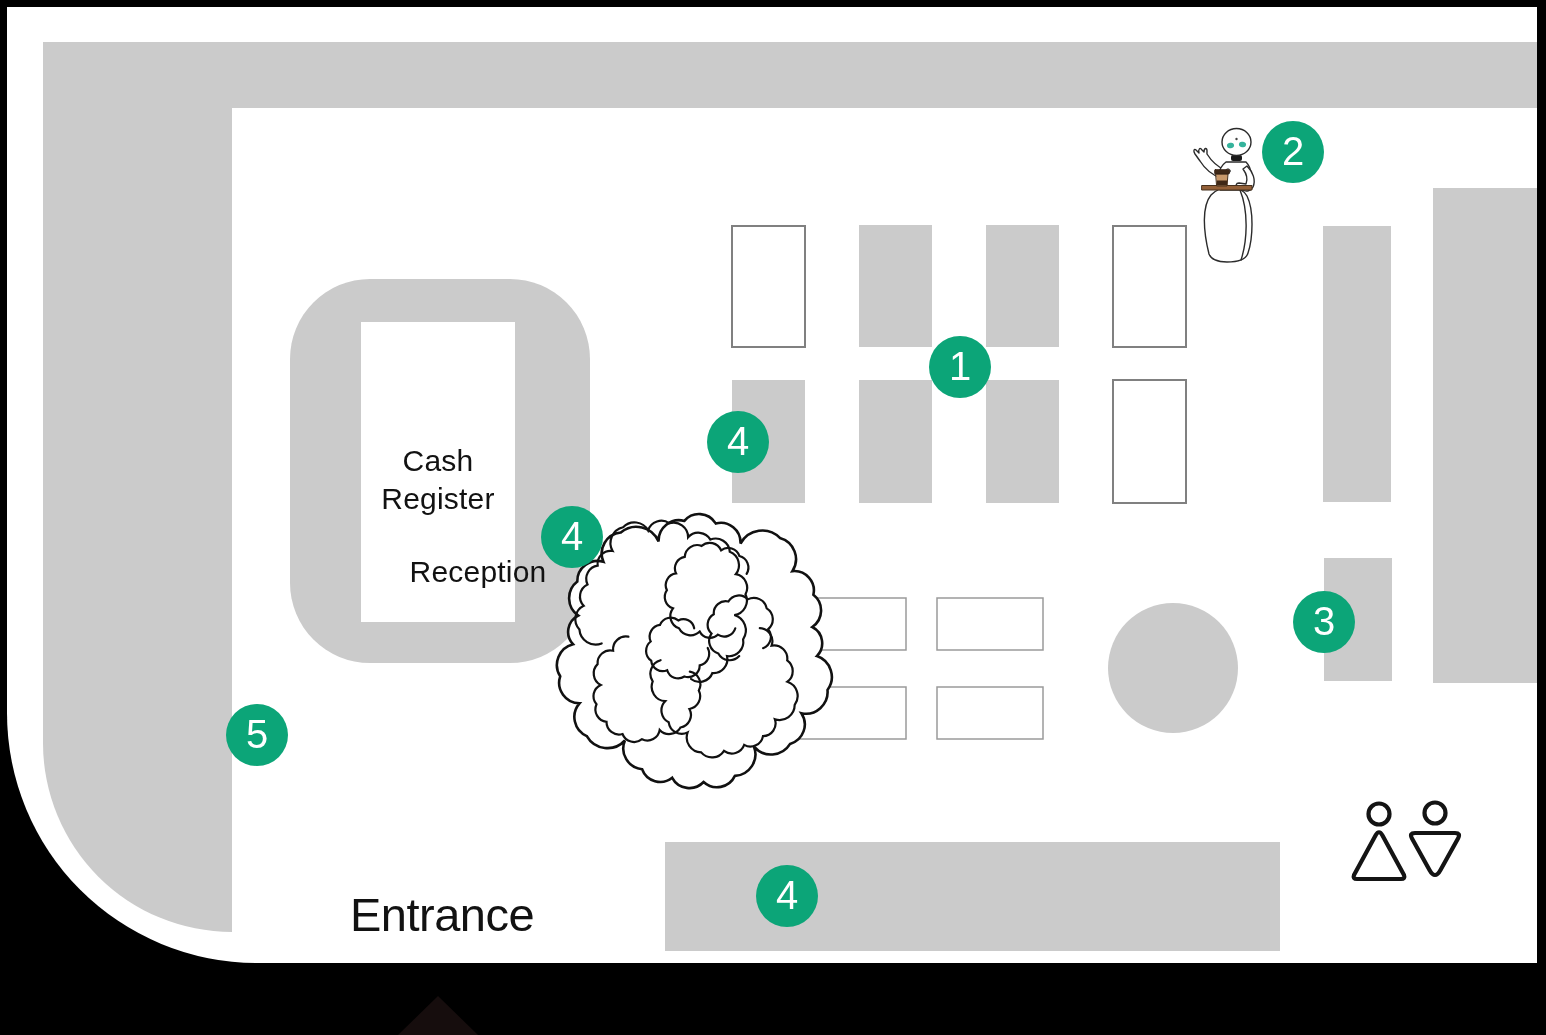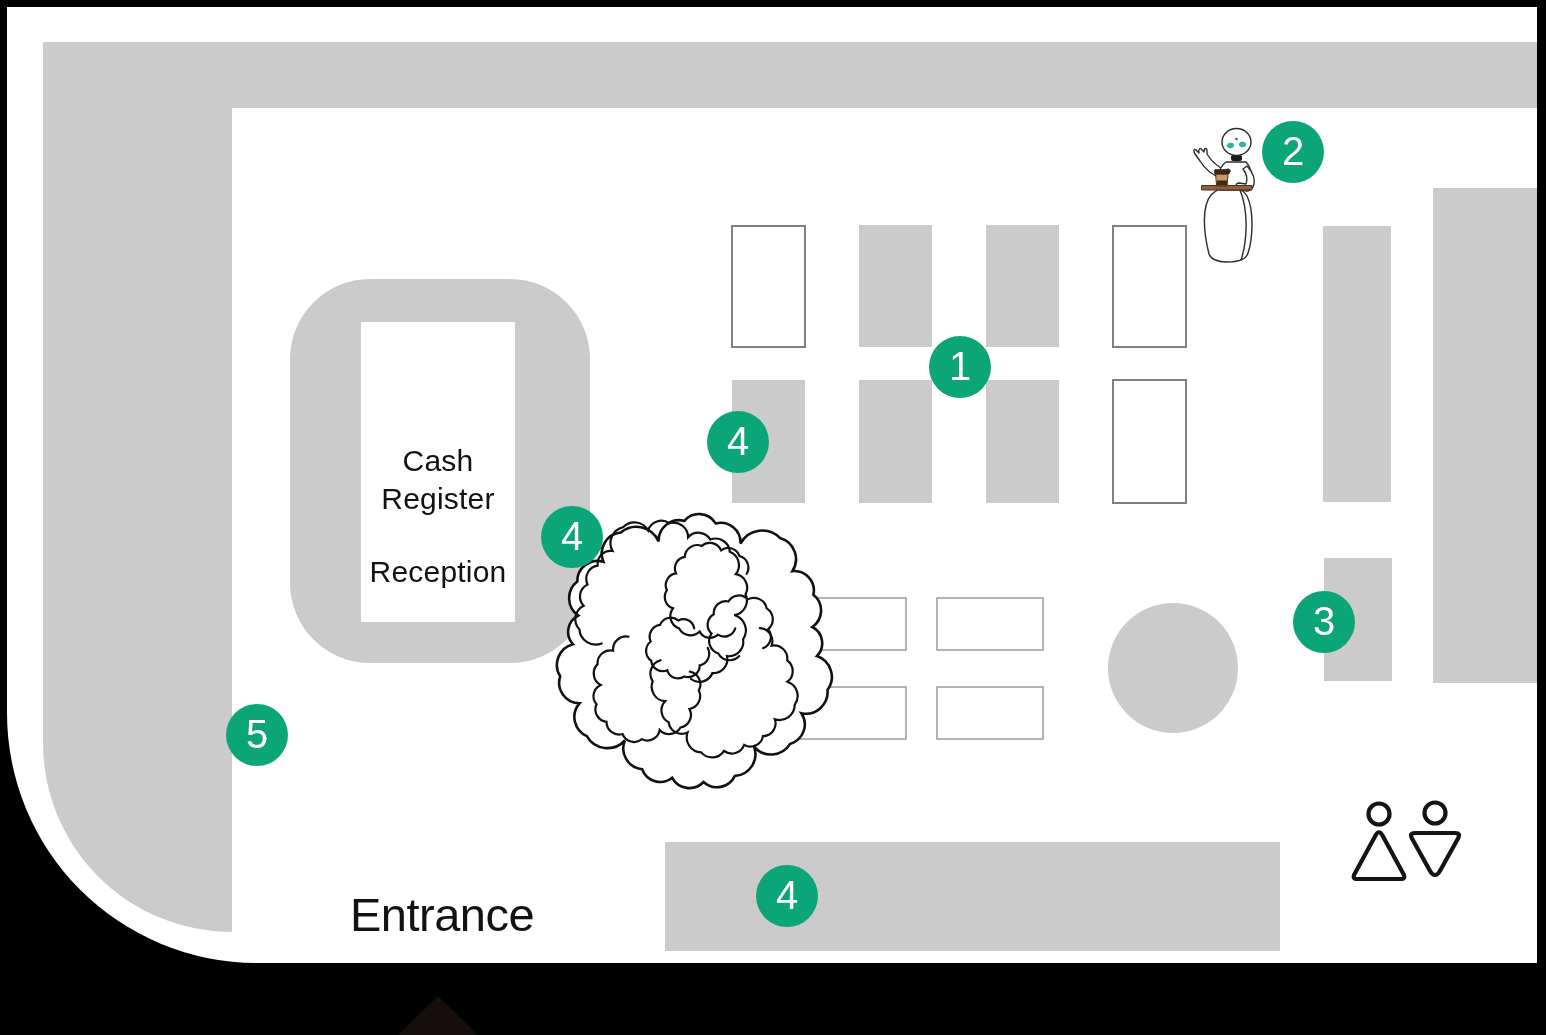--- a/index.html
+++ b/index.html
@@ -21,20 +21,21 @@
   #cash-label{
     left:361px;top:404px;width:154px;
     font-size:30px;line-height:38px;font-weight:500;
     letter-spacing:0.2px;
     margin-top:38px;
   }
   #reception-label{
     left:361px;top:553px;width:154px;
     font-size:30px;line-height:38px;font-weight:500;
     letter-spacing:0.2px;
+    padding-left:40px;
   }
   #entrance-label{
     left:312px;top:889px;width:260px;
     font-size:47px;line-height:52px;font-weight:500;
     letter-spacing:-0.5px;
     text-align:center;
   }
   .marker{
     position:absolute;
     width:62px;height:62px;

